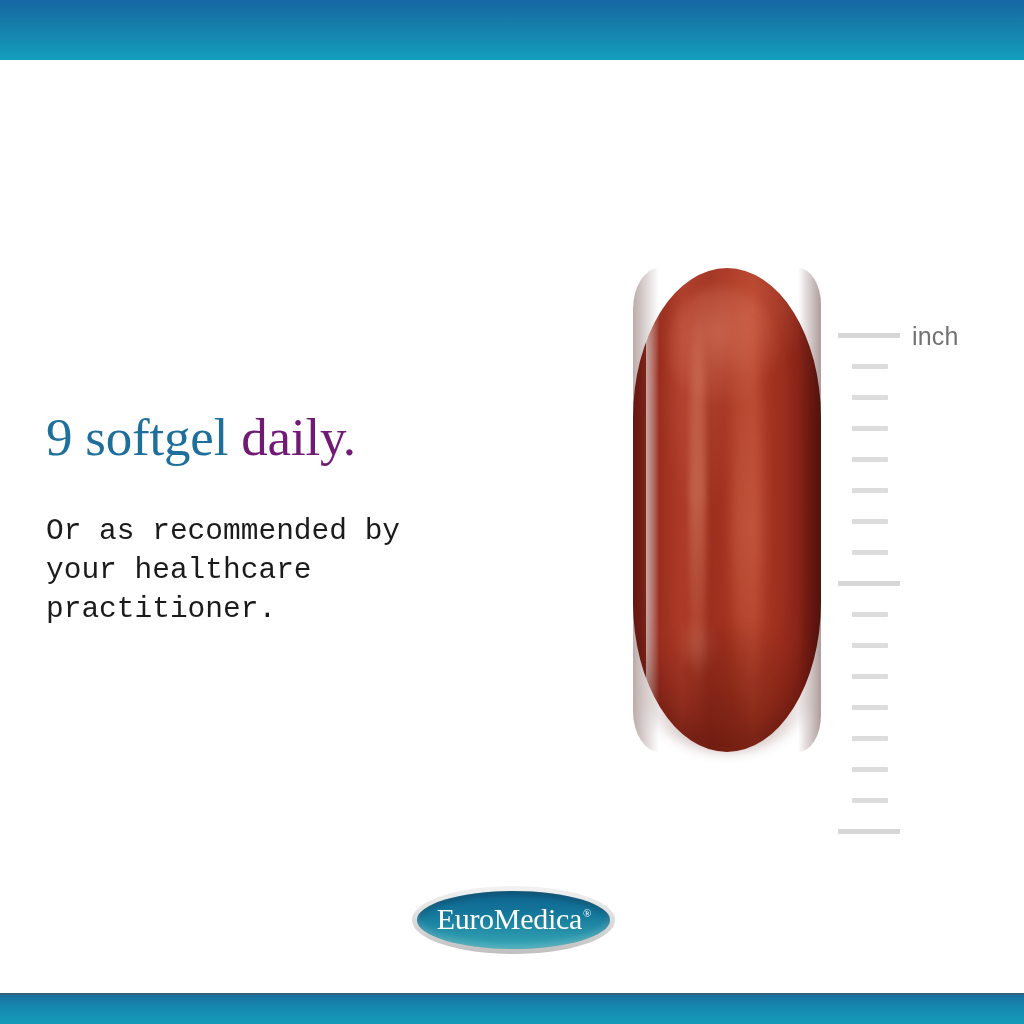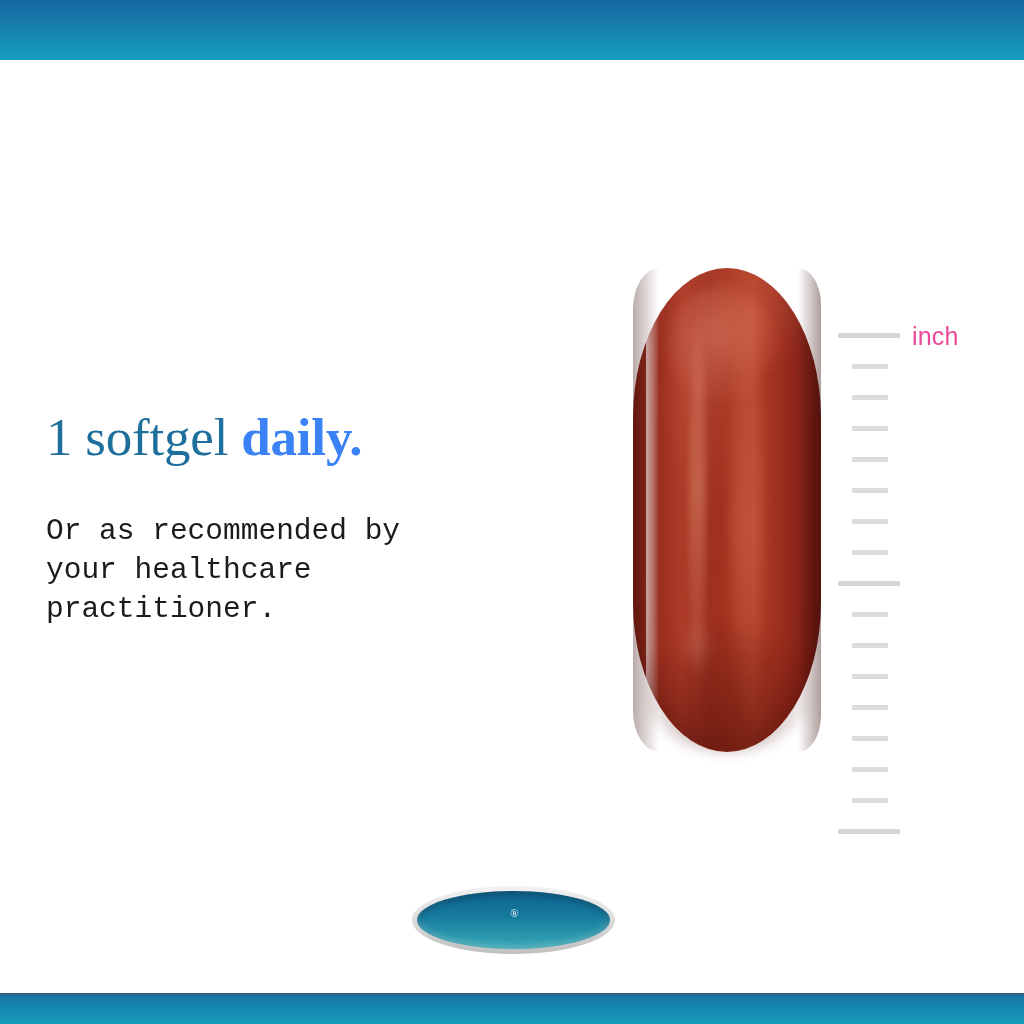--- a/index.html
+++ b/index.html
@@ -52,21 +52,21 @@
     width: 500px;
   }
   .headline {
     font-family: "Liberation Serif", serif;
     font-size: 53px;
     line-height: 1.05;
     letter-spacing: -0.2px;
     white-space: nowrap;
   }
   .headline .hl-accent { color: #1f6f9c; }
-  .headline .hl-strong { color: #3b82f6; font-weight: 700; }
+  .headline .hl-strong { color: #701a75; font-weight: 400; }
 
   .subcopy {
     margin-top: 46px;
     font-family: Liberation Mono, monospace;
     font-size: 29.5px;
     line-height: 1.33;
     color: #1b1b1b;
     width: 440px;
   }
 
@@ -203,21 +203,21 @@
     border-radius: 1px;
   }
   .tick.major { width: 62px; height: 5px; background: #d6d6d6; }
   .tick.minor { width: 36px; height: 5px; left: 14px; background: #dcdcdc; }
 
   .ruler-label {
     position: absolute;
     left: 74px;
     font-family: "Liberation Sans", sans-serif;
     font-size: 25px;
-    color: #ec4899;
+    color: #737373;
     letter-spacing: 0.2px;
   }
 
   
   .logo {
     position: absolute;
     left: 412px;
     top: 886px;
     width: 203px;
     height: 68px;
@@ -259,21 +259,21 @@
   }
 </style>
 </head>
 <body>
 
 <div class="brand-bar brand-bar-top"></div>
 
 <div class="canvas">
 
   <div class="copy-block">
-    <div class="headline"><span class="hl-accent">1 softgel</span><span class="hl-strong"> daily.</span></div>
+    <div class="headline"><span class="hl-accent">9 softgel</span><span class="hl-strong"> daily.</span></div>
 
     <div class="subcopy">Or as recommended by your healthcare practitioner.</div>
   </div>
 
   <div class="capsule-wrap">
     <div class="capsule">
       <div class="capsule-rim-left"></div>
       <div class="capsule-rim-right"></div>
       <div class="capsule-gloss-top"></div>
       <div class="capsule-streak-b"></div>
@@ -304,17 +304,18 @@
     <div class="tick minor" style="top:468px;"></div>
     <div class="tick minor" style="top:499px;"></div>
     <div class="tick minor" style="top:530px;"></div>
   </div>
 
 </div>
 
 <div class="logo">
   <div class="logo-ring"></div>
   <div class="logo-oval">
+    <span class="logo-text">EuroMedica</span>
       <span class="logo-reg">®</span>
   </div>
 </div>
 
 <div class="brand-bar brand-bar-bottom"></div>
 
 </body></html>

